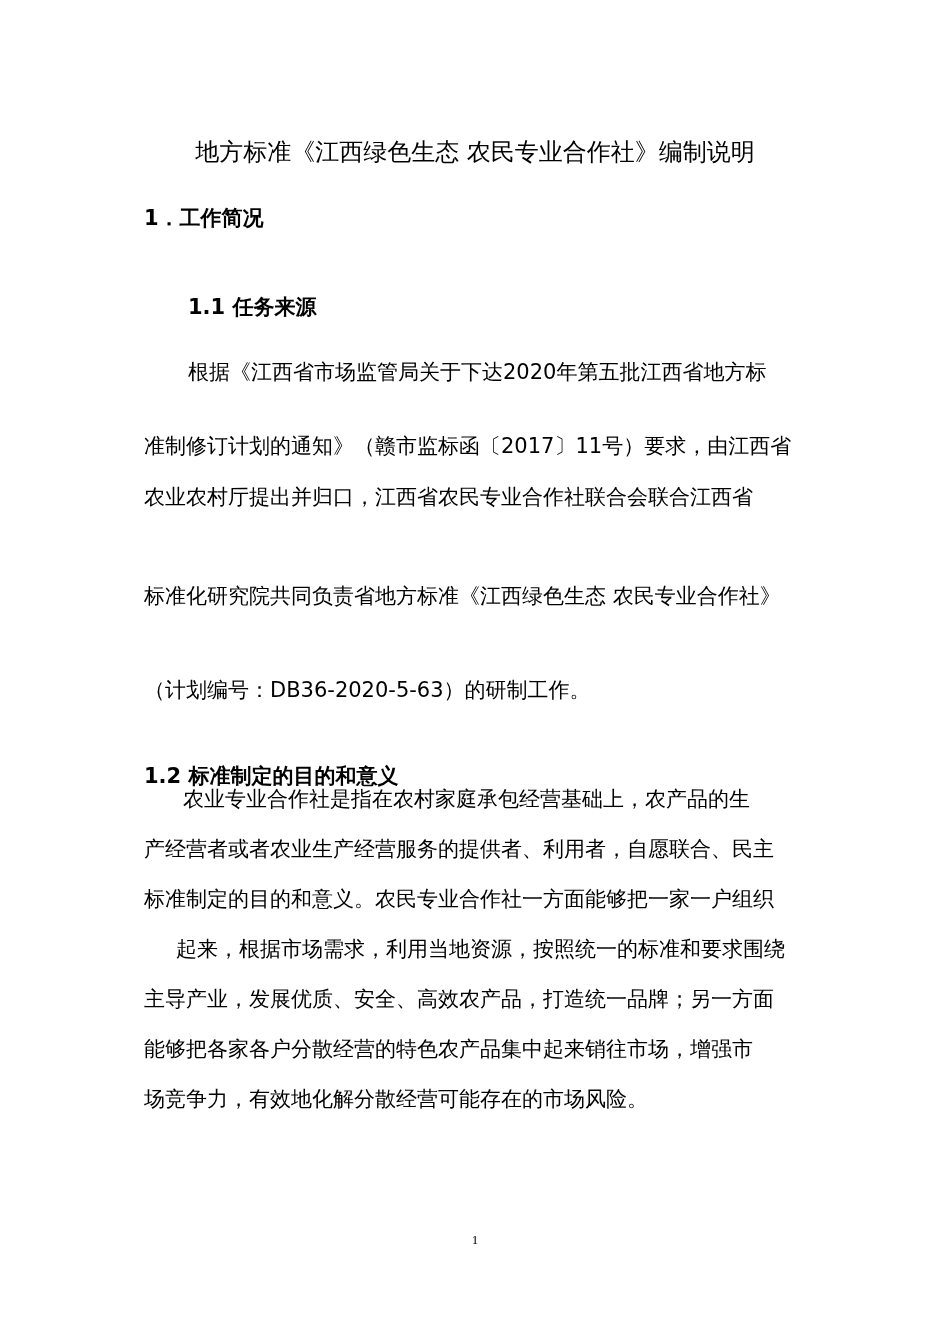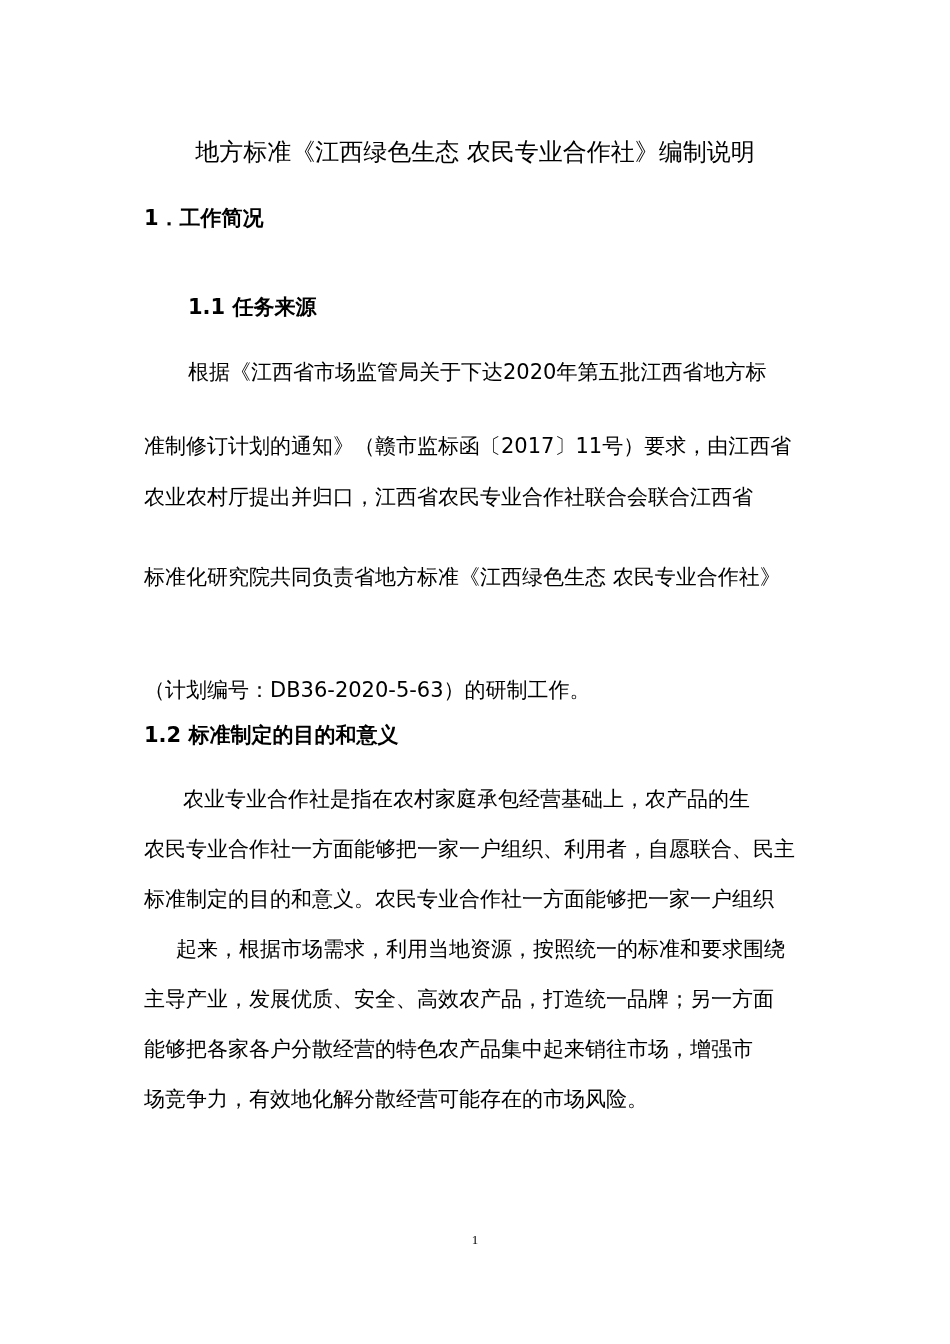--- a/index.html
+++ b/index.html
@@ -17,27 +17,27 @@
 <div>
   <div class="title">地方标准《江西绿色生态 农民专业合作社》编制说明</div>
 
   <div class="line h" style="top:204px;">1．工作简况</div>
 
   <div class="line h" style="top:293px;margin-left:44px;">1.1  任务来源</div>
 
   <div class="line" style="top:358px; left:188px;">根据《江西省市场监管局关于下达2020年第五批江西省地方标</div>
   <div class="line" style="top:432px;">准制修订计划的通知》（赣市监标函〔2017〕11号）要求，由江西省</div>
   <div class="line" style="top:483px;">农业农村厅提出并归口，江西省农民专业合作社联合会联合江西省</div>
-  <div class="line" style="top:563px;">标准化研究院共同负责省地方标准《江西绿色生态 农民专业合作社》</div>
+  <div class="line" style="top:582px;">标准化研究院共同负责省地方标准《江西绿色生态 农民专业合作社》</div>
   <div class="line" style="top:656px;margin-top:20px;">（计划编号：DB36-2020-5-63）的研制工作。</div>
 
-  <div class="line h" style="top:721px;text-align:center;">1.2  标准制定的目的和意义</div>
+  <div class="line h" style="top:762px;text-align:center;">1.2  标准制定的目的和意义</div>
 
   <div class="line" style="top:785px; left:183px;">农业专业合作社是指在农村家庭承包经营基础上，农产品的生</div>
-  <div class="line" style="top:835px;">农民专业合作社一方面能够把一家一户组织、利用者，自愿联合、民主</div>
+  <div class="line" style="top:835px;">产经营者或者农业生产经营服务的提供者、利用者，自愿联合、民主</div>
   <div class="line" style="top:885px;">标准制定的目的和意义。农民专业合作社一方面能够把一家一户组织</div>
   <div class="line" style="top:935px;margin-left:32px;">起来，根据市场需求，利用当地资源，按照统一的标准和要求围绕</div>
   <div class="line" style="top:985px;">主导产业，发展优质、安全、高效农产品，打造统一品牌；另一方面</div>
   <div class="line" style="top:1035px;">能够把各家各户分散经营的特色农产品集中起来销往市场，增强市</div>
   <div class="line" style="top:1085px;">场竞争力，有效地化解分散经营可能存在的市场风险。</div>
 
   <div class="pnum">1</div>
 </div>
 
 </body></html>

